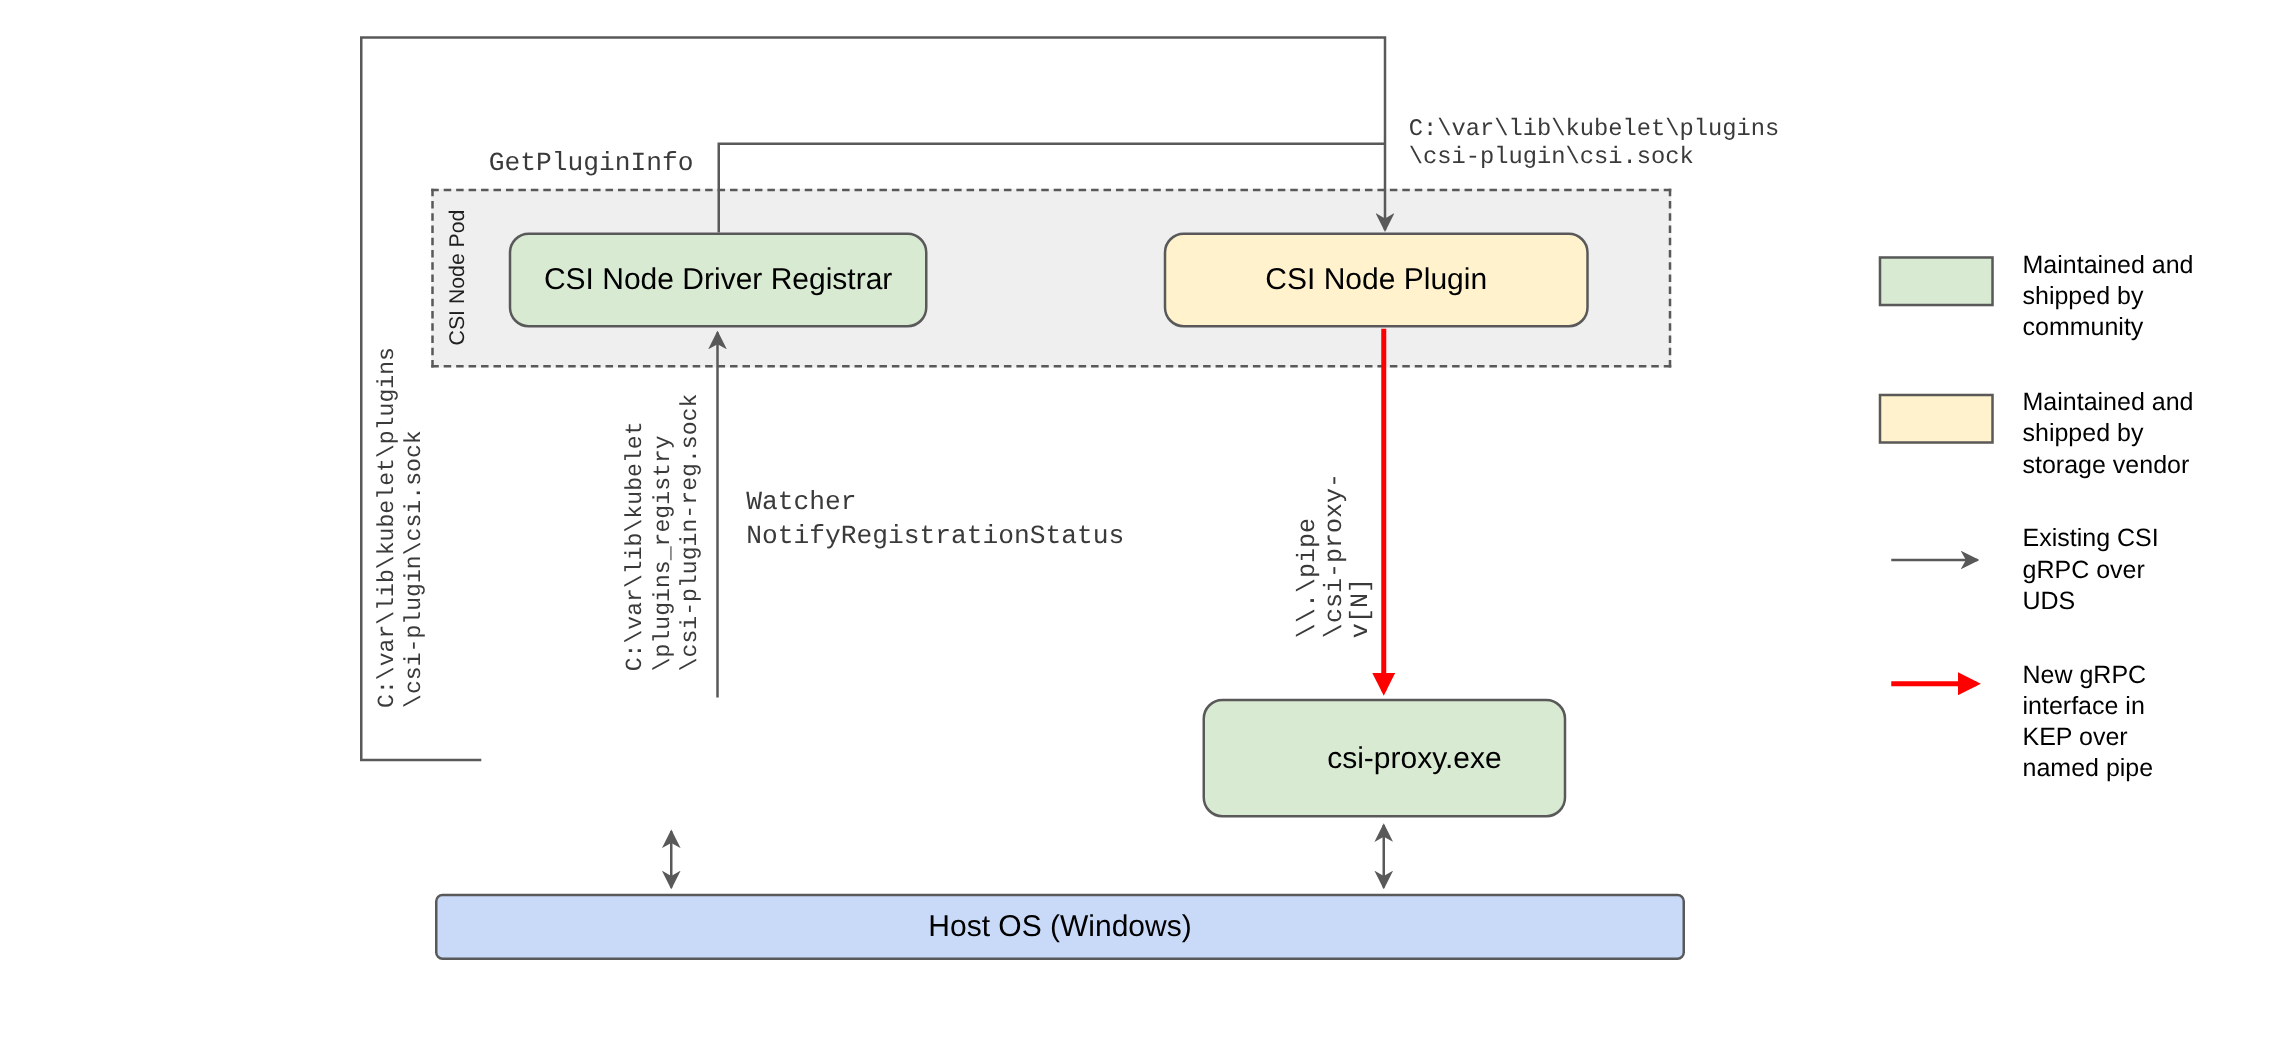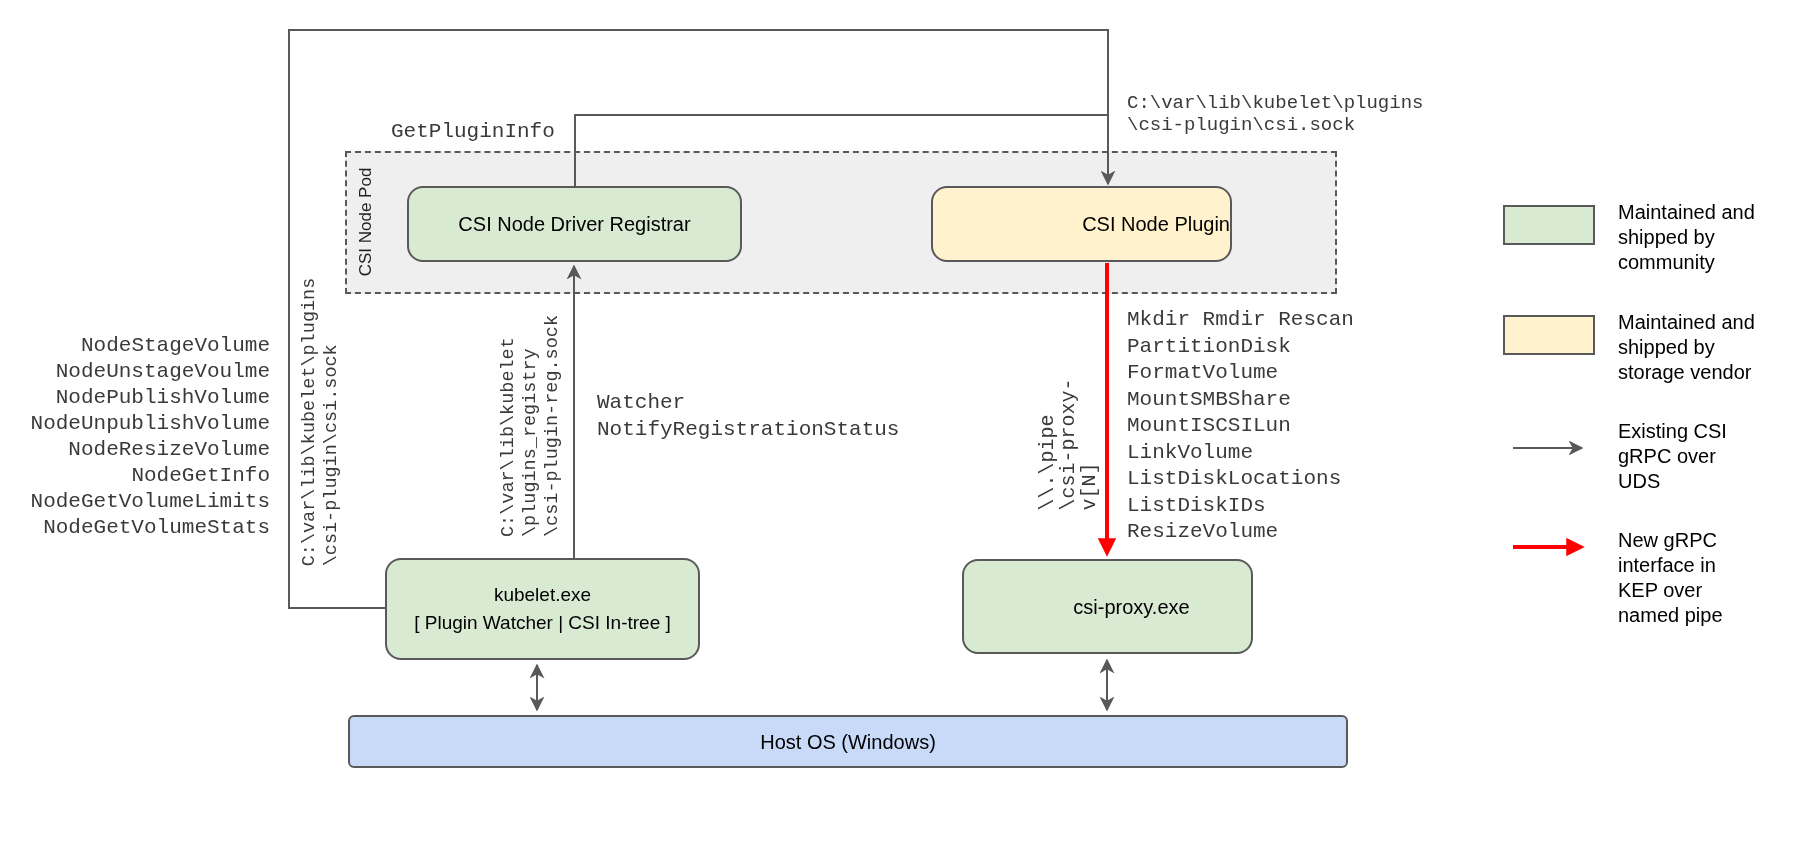--- a/index.html
+++ b/index.html
@@ -10,24 +10,24 @@
   #lines { position:absolute; left:0; top:0; pointer-events:none; }
 
   .pod {
     position:absolute; left:345px; top:151px; width:992px; height:143px;
     border:2px dashed #595959; box-sizing:border-box; background:#efefef;
   }
   .box {
     position:absolute; box-sizing:border-box;
     border:2px solid #595959; border-radius:16px;
     display:flex; align-items:center; justify-content:center; text-align:center;
-    color:#000; font-size:20px; line-height:28px; white-space:pre-line;
+    color:#000; font-size:24px; line-height:28px; white-space:pre-line;
   }
   .box-registrar { left:407px; top:186px; width:335px; height:76px; }
-  .box-plugin    { left:931px; top:186px; width:301px; height:76px;justify-content:flex-end; }
+  .box-plugin    { left:931px; top:186px; width:340px; height:76px; }
   .box-kubelet   { left:385px; top:558px; width:315px; height:102px; font-size:19px; }
   .box-proxy     { left:962px; top:559px; width:291px; height:95px; }
   .box-host      { left:348px; top:715px; width:1000px; height:53px; border-radius:6px; }
 
   .mono {
     position:absolute; font-family:"Liberation Mono","DejaVu Sans Mono",monospace;
     color:#3a3a3a; white-space:pre-line;
   }
   .methods-left  { left:30px;  top:333px; width:240px; text-align:right; font-size:21px; line-height:26px; }
   .methods-right { left:1127px; top:307px; font-size:21px; line-height:26.5px; }
@@ -95,24 +95,20 @@
   </div>
 
   <div class="box box-registrar" style="background-color: rgb(217, 234, 211);">
     <span>CSI Node Driver Registrar</span>
   </div>
 
   <div class="box box-plugin" style="background-color: rgb(255, 242, 204);">
     <span>CSI Node Plugin</span>
   </div>
 
-  <div class="box box-kubelet" style="background-color: rgb(217, 234, 211);">
-    <span>kubelet.exe
-[ Plugin Watcher | CSI In-tree ]</span>
-  </div>
 
   <div class="box box-proxy" style="background-color: rgb(217, 234, 211); padding-left: 48px;">
     <span>csi-proxy.exe</span>
   </div>
 
   <div class="box box-host" style="background-color: rgb(201, 218, 248);">
     <span>Host OS (Windows)</span>
   </div>
 
   <div class="mono gpi">GetPluginInfo</div>
@@ -129,41 +125,24 @@
     <span>C:\var\lib\kubelet
 \plugins_registry
 \csi-plugin-reg.sock</span>
   </div>
 
   <div class="vwrap v-pipe">
     <span>\\.\pipe
 \csi-proxy-v[N]</span>
   </div>
 
-  <div class="mono methods-left">NodeStageVolume
-NodeUnstageVoulme
-NodePublishVolume
-NodeUnpublishVolume
-NodeResizeVolume
-NodeGetInfo
-NodeGetVolumeLimits
-NodeGetVolumeStats</div>
 
   <div class="mono reg-calls">Watcher
 NotifyRegistrationStatus</div>
 
-  <div class="mono methods-right">Mkdir Rmdir Rescan
-PartitionDisk
-FormatVolume
-MountSMBShare
-MountISCSILun
-LinkVolume
-ListDiskLocations
-ListDiskIDs
-ResizeVolume</div>
 
   <div>
     <div class="swatch sw-1" style="background-color: rgb(217, 234, 211);"></div>
     <div class="legend-text lt-1">Maintained and
 shipped by
 community</div>
 
     <div class="swatch sw-2" style="background-color: rgb(255, 242, 204);"></div>
     <div class="legend-text lt-2">Maintained and
 shipped by

